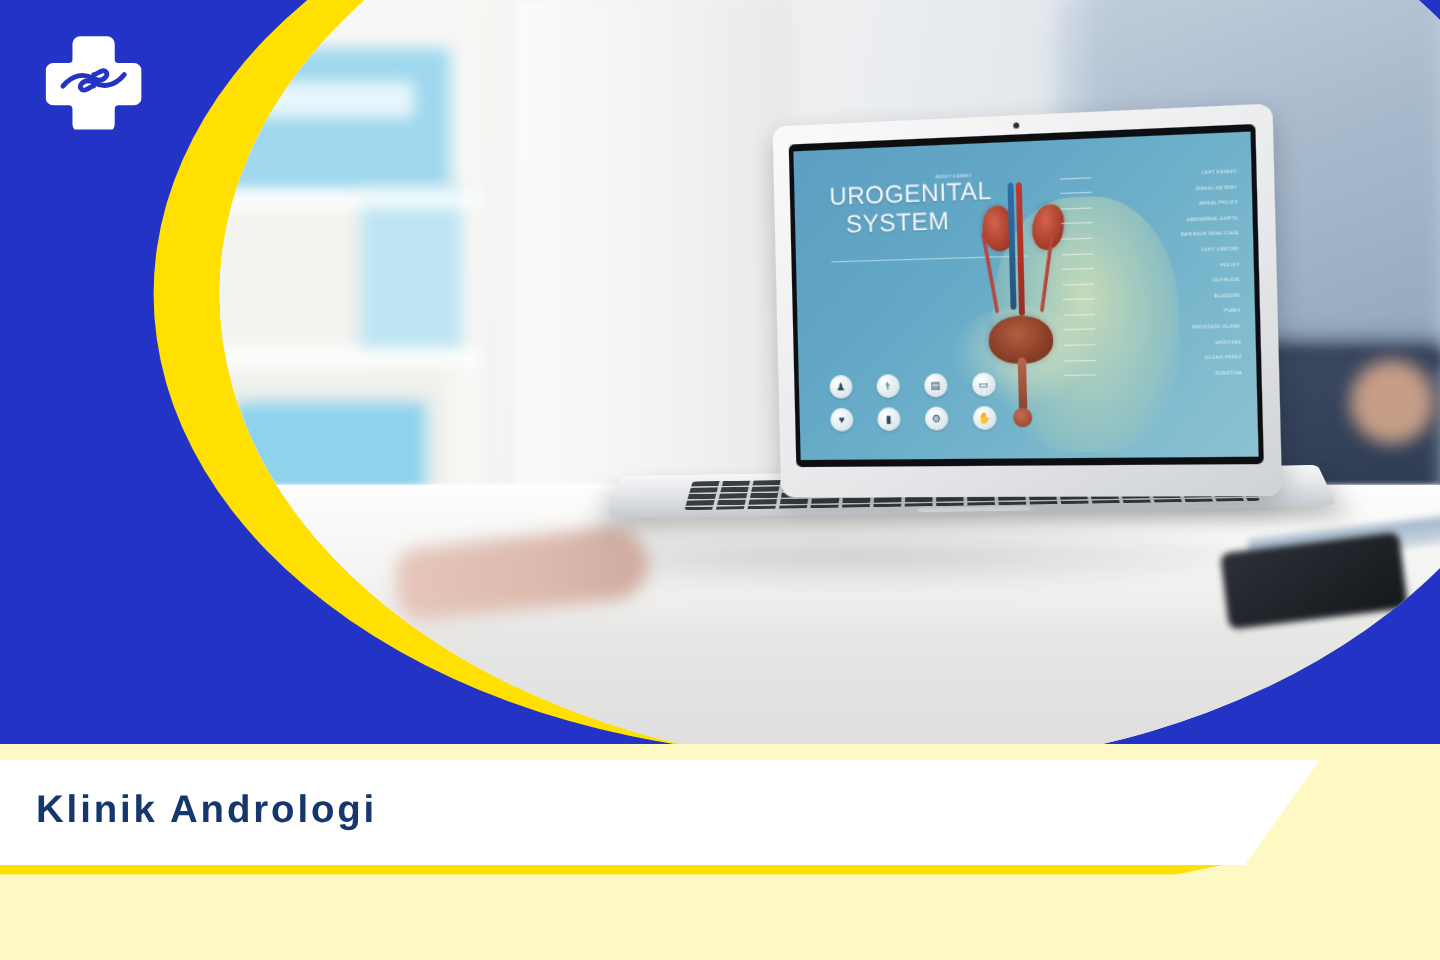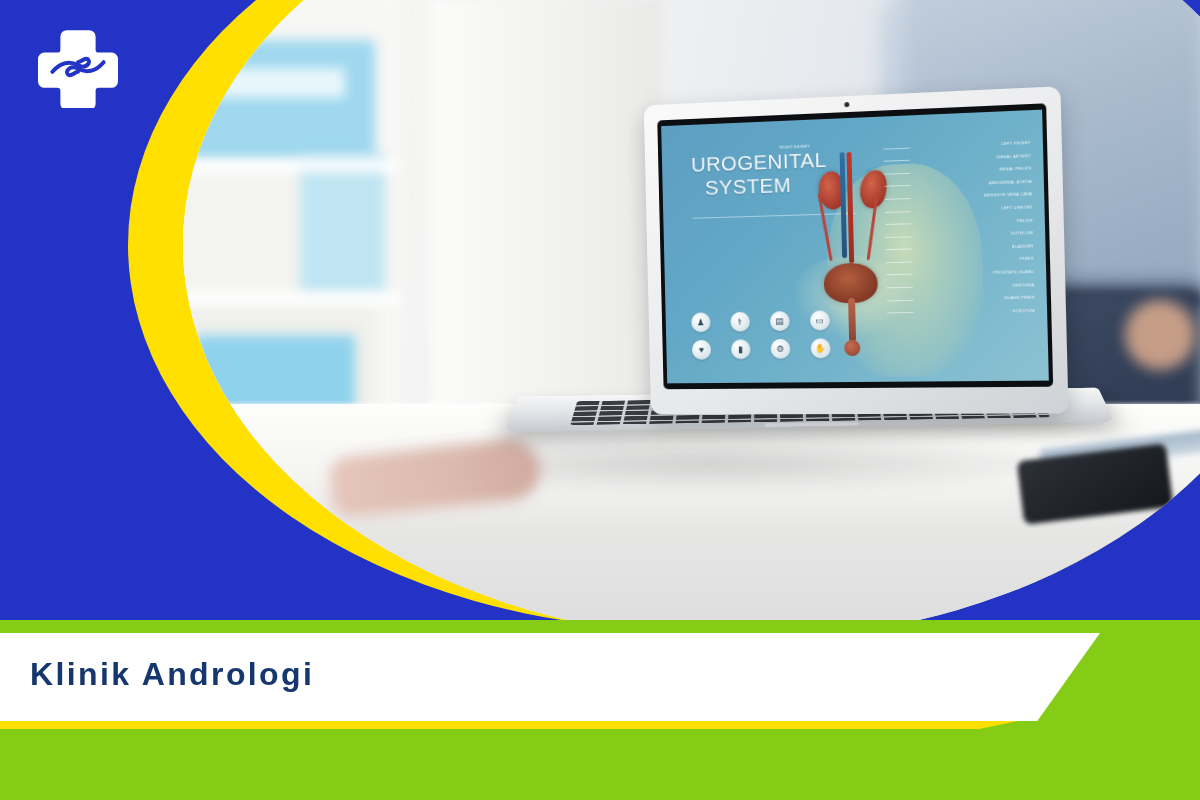--- a/index.html
+++ b/index.html
@@ -269,21 +269,21 @@
     opacity:.92; border-radius:3px; filter:blur(.6px);
   }
   #trackpad-hint {
     position:absolute; left:245px; top:52px; width:90px; height:6px;
     background:#dfe2e6; border-radius:3px;
   }
 
   
   #banner {
     position:absolute; left:0; top:620px; width:1200px; height:180px;
-    background:#84cc16;
+    background:#fef9c3;
   }
   #white-bar {
     position:absolute; left:0; top:13px; width:1100px; height:88px;
     background:#ffffff;
     clip-path:polygon(0 0, 100% 0, 94.3% 100%, 0 100%);
   }
   #yellow-underline {
     position:absolute; left:0; top:97px; width:1100px; height:12px;
     background:#ffe000;
     clip-path:polygon(0 0, 94.3% 0, 89% 100%, 0 100%);

